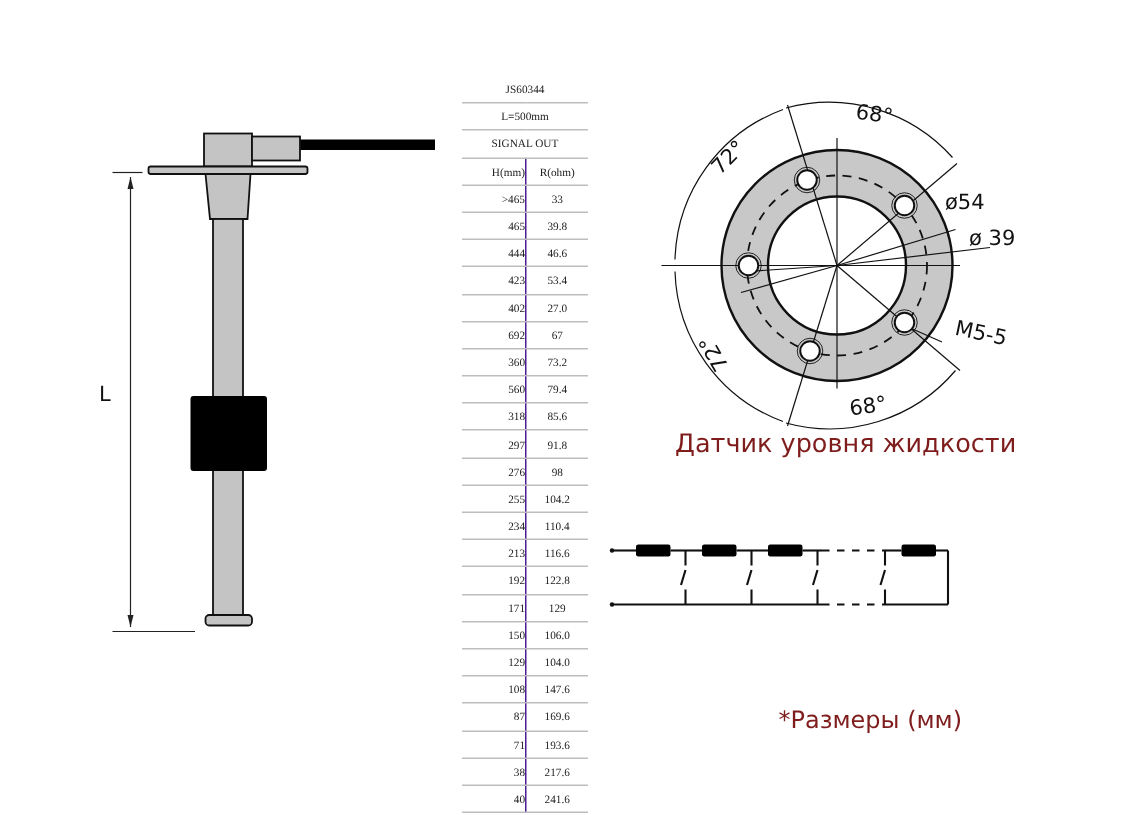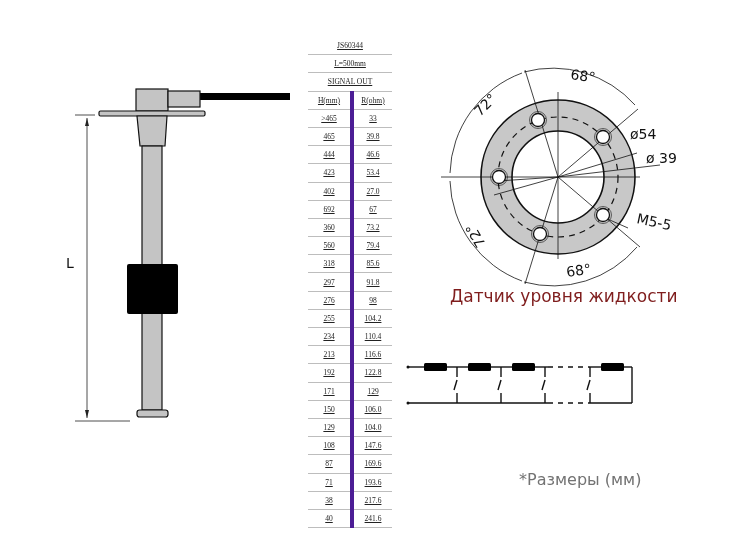--- a/index.html
+++ b/index.html
@@ -1,23 +1,23 @@
 <!DOCTYPE html>
 <html><head>
 <meta charset="utf-8">
 <style>
   html, body { margin: 0; padding: 0; background: #ffffff; }
   body { width: 750px; height: 543px; position: relative; overflow: hidden; font-family: "DejaVu Sans", sans-serif; }
   .layer { position: absolute; left: 0; top: 0; }
-  .spec-table { position: absolute; left: 308px; top: 37px; width: 84px; border-collapse: collapse; font-family: "Liberation Serif", serif; font-size: 7.5px; color: #222; text-decoration: underline; }
+  .spec-table { position: absolute; left: 308px; top: 51px; width: 84px; border-collapse: collapse; font-family: "Liberation Serif", serif; font-size: 7.5px; color: #222; }
   .spec-table td { height: 17.2px; padding: 0; text-align: center; border-bottom: 1px solid #bdbdbd; }
-  .spec-table td.c1 { border-right: 4px solid #4c1d95; width: 42px; }
+  .spec-table td.c1 { border-right: 1px solid #4c1d95; width: 42px; text-align: right; }
   .spec-table .head td { border-bottom: 1px solid #bdbdbd; }
   .title-ru { position: absolute; left: 450px; top: 286px; font-size: 17px; color: #7f1d1d; white-space: nowrap; font-family: "DejaVu Sans", sans-serif; }
-  .units-note { position: absolute; left: 519px; top: 470px; font-size: 16px; color: #737373; white-space: nowrap; font-family: "DejaVu Sans", sans-serif; }
+  .units-note { position: absolute; left: 519px; top: 470px; font-size: 16px; color: #7f1d1d; white-space: nowrap; font-family: "DejaVu Sans", sans-serif; }
   .lbl-L { position: absolute; left: 66px; top: 255px; font-size: 14px; color: #111; font-family: "DejaVu Sans", sans-serif; }
   .svgtxt { font-family: "DejaVu Sans", sans-serif; fill: #111; }
 </style>
 </head>
 <body>
 
 <svg class="layer" width="750" height="543">
 
   <rect x="200" y="93" width="90" height="7" fill="#000"></rect>
 

